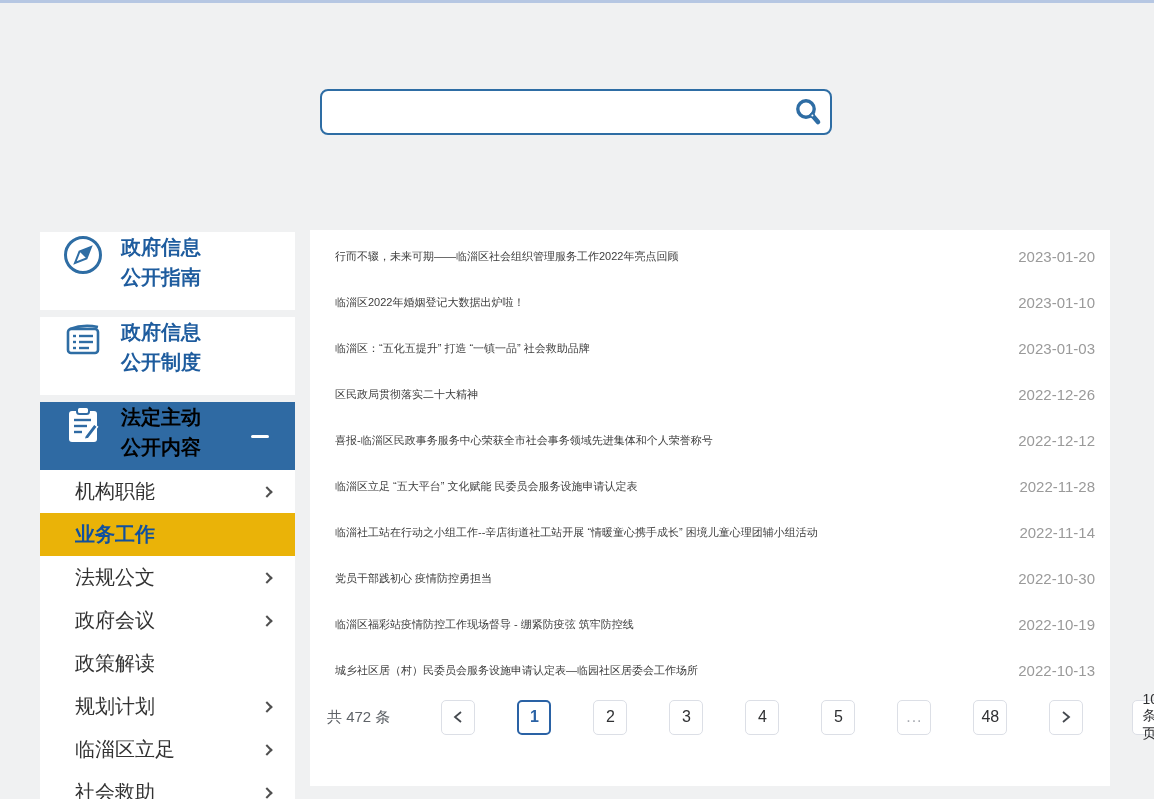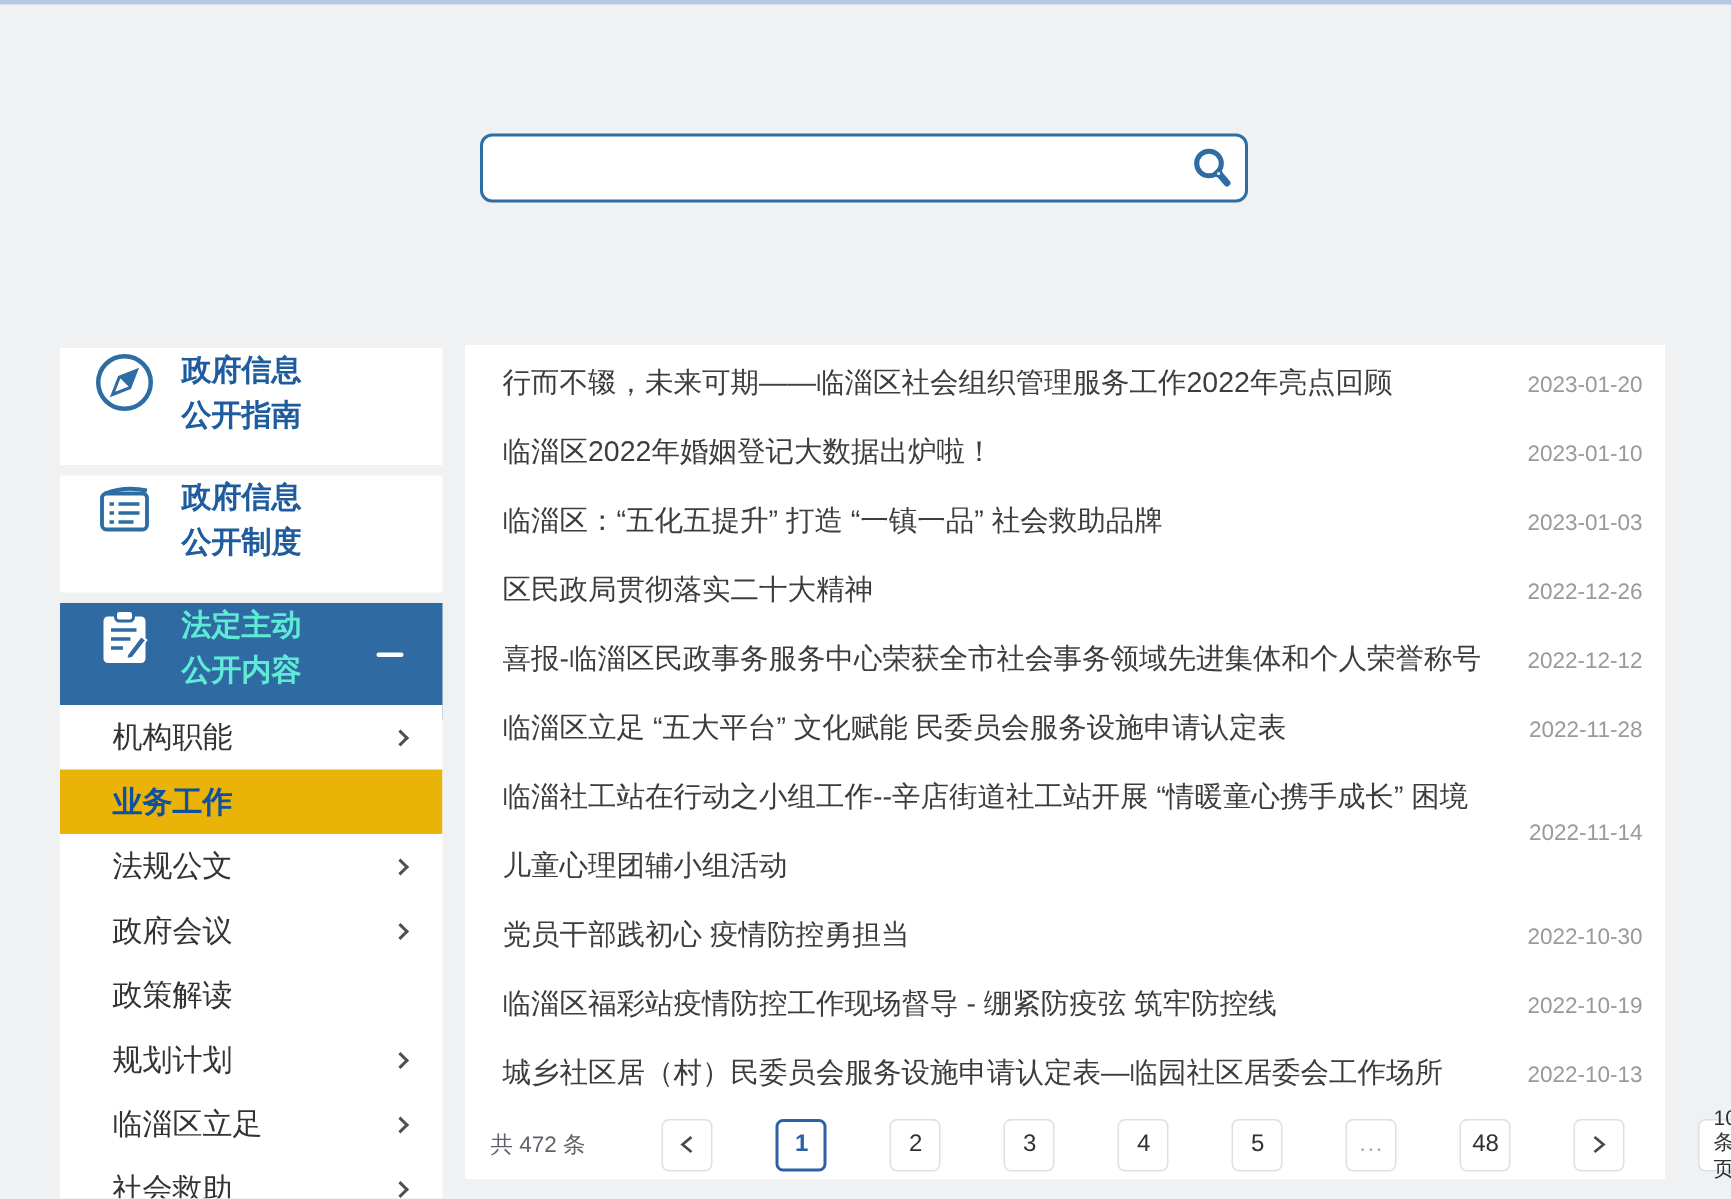--- a/index.html
+++ b/index.html
@@ -17,36 +17,36 @@
   .search-btn { width:44px; height:42px; display:flex; align-items:center; justify-content:center; cursor:pointer; }
 
   
   .card { position:absolute; left:40px; width:255px; height:78px; background:#fff;
           display:flex; cursor:pointer;font-family:Liberation Serif, serif; }
   .card-1 { top:232px; } .card-2 { top:317px; }
   .card-3 { top:402px; background:#2f6aa3; }
   .card-icon { margin-left:20px; width:46px; height:46px; flex-shrink:0;
                display:flex; align-items:center; justify-content:center; }
   .card-label { margin-left:15px; font-size:20px; font-weight:bold; color:#1e5c9e; line-height:30px; }
-  .card-3 .card-label { color:#5eead4; }
+  .card-3 .card-label { color:#000000; }
   .dash { position:absolute; right:26px; top:33px; width:18px; height:3px; background:#fff; border-radius:2px; }
 
   
   .menu { position:absolute; left:40px; top:470px; width:255px; height:329px; background:#fff; overflow:hidden; }
   .menu-item { height:43px; display:flex; align-items:center; justify-content:space-between;
                padding:0 24px 0 35px; font-size:20px; color:#333; cursor:pointer; }
   .menu-item.active { background:#eab308; color:#10509f; font-weight:bold; }
   .arrow { width:8px; height:8px; border-right:2px solid #4f4f4f; border-top:2px solid #4f4f4f;
            transform:rotate(45deg); flex-shrink:0; }
 
   
   .content { position:absolute; left:310px; top:230px; width:800px; height:556px; background:#fff;
              padding:3px 15px 0 15px; }
   .row { display:flex; align-items:center; }
-  .row-title { flex:1; font-size:19px; color:#3d3d3d; line-height:46px; padding:0 25px 0 10px; cursor:pointer; }
+  .row-title { flex:1; font-size:11px; color:#3d3d3d; line-height:46px; padding:0 25px 0 10px; cursor:pointer; }
   .row-date { color:#9a9a9a; font-size:15px; white-space:nowrap; flex-shrink:0; }
 
   
   .pager { display:flex; align-items:center; height:46px; margin-top:1px; font-size:15px; color:#5f6368;gap:32px; }
   .total { margin:0 14px 0 2px; white-space:nowrap; }
   .pbtn { min-width:34px; height:35px; border:1px solid #dcdfe6; border-radius:5px; background:#fff;
           display:flex; align-items:center; justify-content:center; margin:0 5px; font-size:16px;
           color:#303133; cursor:pointer; padding:0 6px; }
   .pbtn.active { border:2px solid #2a62a5; color:#2a62a5; font-weight:bold; }
   .pbtn.ellipsis { color:#a8abb2; letter-spacing:1px; }

